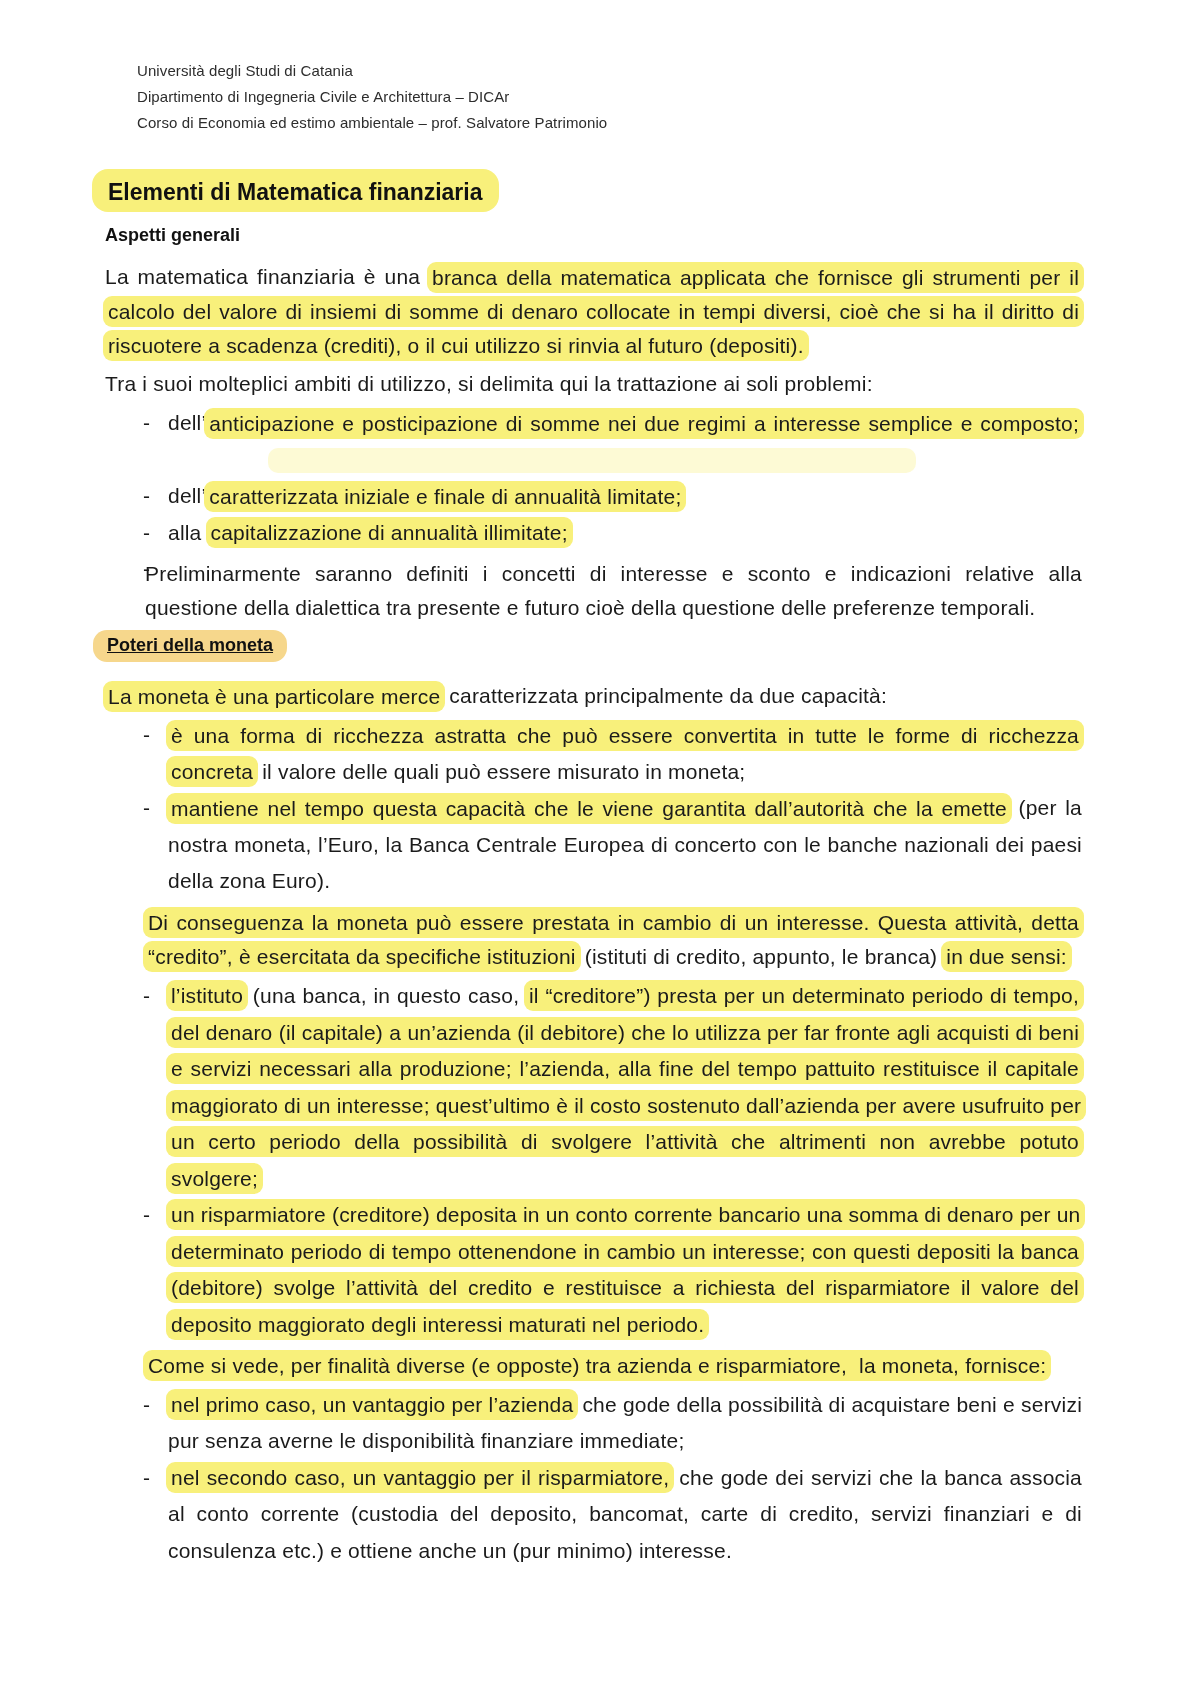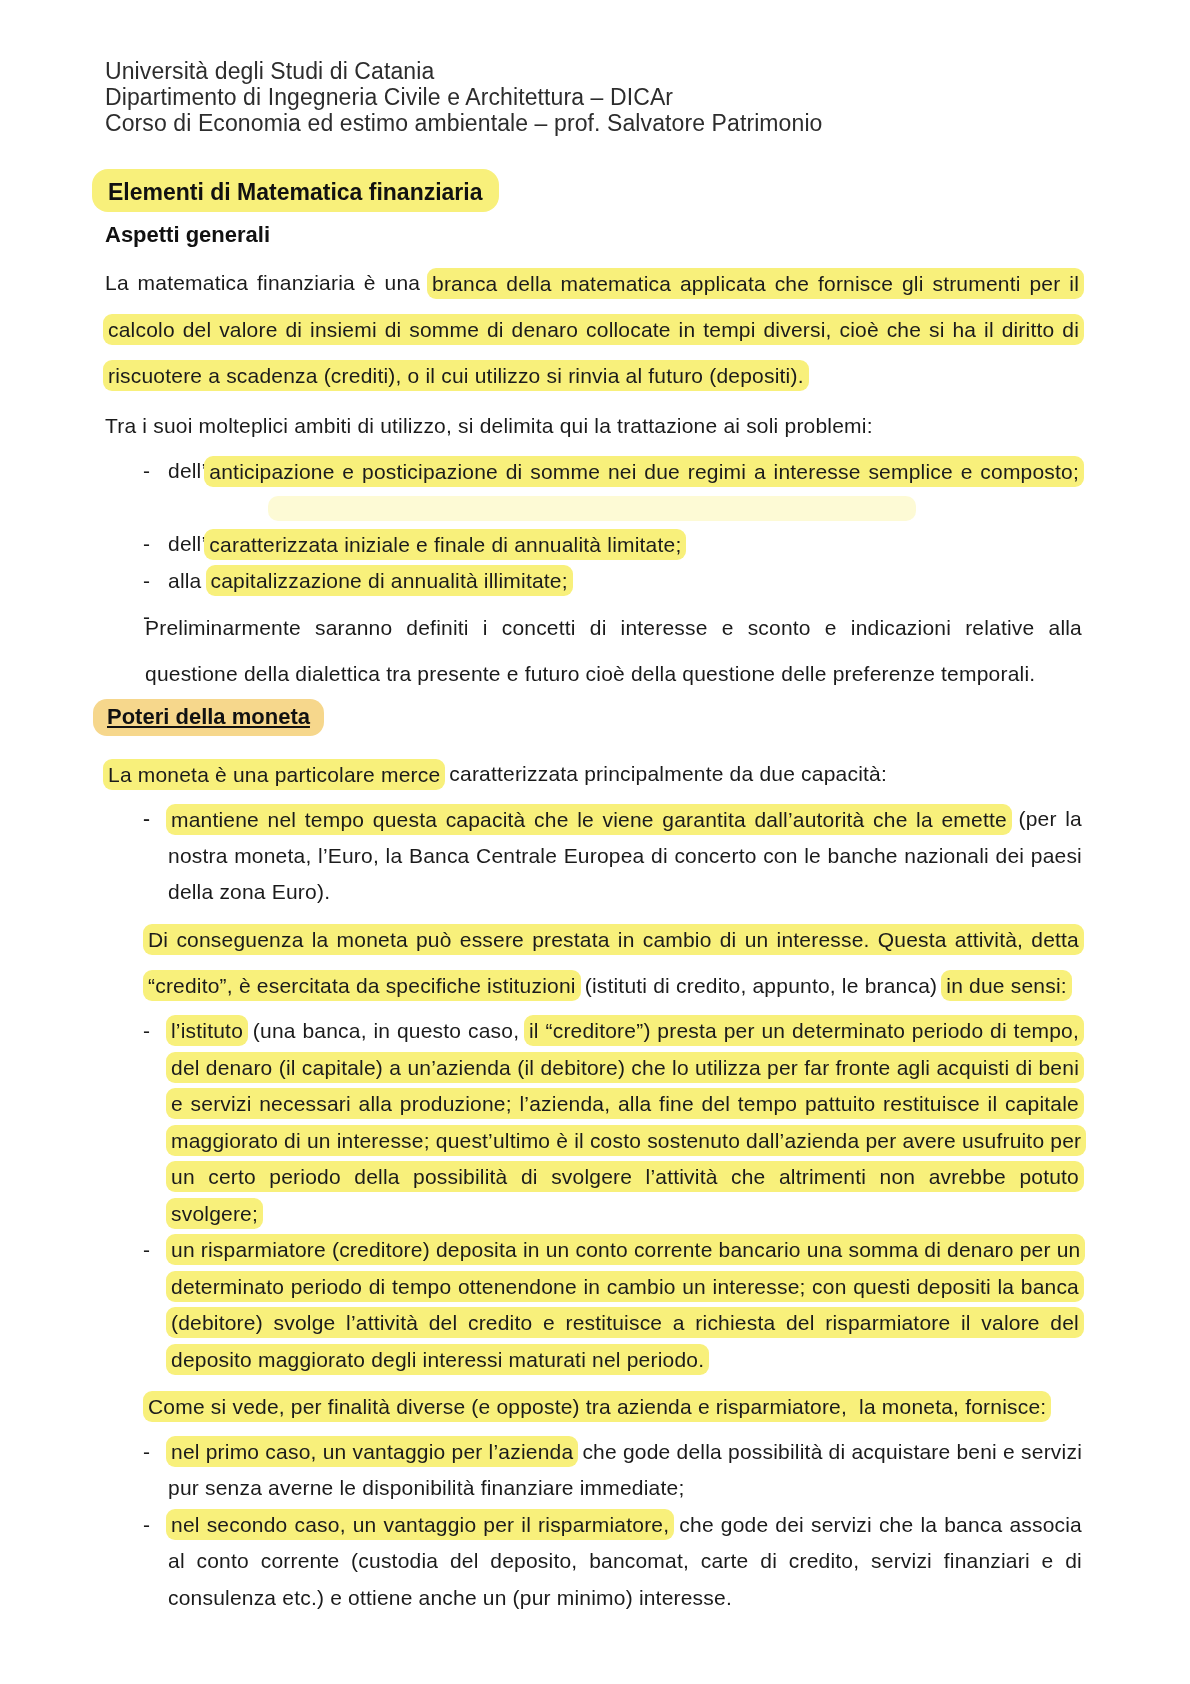--- a/index.html
+++ b/index.html
@@ -6,29 +6,29 @@
   .page{
     --hl-yellow:#f8f07b;
     --hl-orange:#f6d78c;
     --ink:#1b1b1b;
     width:1190px;height:1684px;box-sizing:border-box;
     background:#ffffff;color:var(--ink);
     font-family:"Liberation Sans",sans-serif;
     padding:58px 108px 0 105px;
     overflow:hidden;position:relative;
   }
-  .letterhead{font-size:23px;line-height:26px;color:#2d2d2d;letter-spacing:.1px;}
+  .letterhead{font-size:15px;line-height:26px;color:#2d2d2d;letter-spacing:.1px;margin-left:32px;}
   .title-row{margin-top:36px;line-height:40px;}
   .doc-title{font-size:23px;font-weight:bold;color:#111;
     background:var(--hl-yellow);border-radius:16px;padding:10px 16px 7px;margin-left:-13px;}
-  h2.sec{font-size:22px;font-weight:bold;color:#111;margin:0;line-height:40px;}
+  h2.sec{font-size:18px;font-weight:bold;color:#111;margin:0;line-height:40px;}
   .sec1-heading{margin-top:42px;}
   .sec2-heading{margin-top:46px;text-decoration:underline;}
   .pill-orange{background:var(--hl-orange);border-radius:14px;padding:5px 14px 7px;margin-left:-12px;}
-  .para{font-size:21px;line-height:46px;letter-spacing:.2px;margin:5px 0 0;}
+  .para{font-size:21px;line-height:34px;letter-spacing:.2px;margin:5px 0 0;}
   .just{text-align:justify;}
   ul.dash-list{list-style:none;margin:4px 0 0;padding:0;}
   ul.dash-list li{
     position:relative;padding-left:63px;
     font-size:21px;line-height:36.5px;letter-spacing:.2px;text-align:justify;
   }
   .dash{position:absolute;left:38px;top:0;}
   mark.hl{
     background:var(--hl-yellow);color:inherit;
     padding:3.5px 5px 4.5px;margin:0 -2px;border-radius:9px;
@@ -83,20 +83,21 @@
 
   <h2 class="sec sec2-heading">
     <span class="pill-orange">Poteri della moneta</span>
   </h2>
 
   <p class="para just" style="margin-top:14px;"><mark class="hl">La moneta è una particolare merce</mark><span> caratterizzata principalmente da due capacità:</span></p>
 
   <ul class="dash-list">
     <li>
       <span class="dash">-</span>
+      <span><mark class="hl">è una forma di ricchezza astratta che può essere convertita in tutte le forme di ricchezza concreta</mark><span> il valore delle quali può essere misurato in moneta;</span></span>
     </li>
     <li>
       <span class="dash">-</span>
       <span><mark class="hl">mantiene nel tempo questa capacità che le viene garantita dall’autorità che la emette</mark><span> (per la nostra moneta, l’Euro, la Banca Centrale Europea di concerto con le banche nazionali dei paesi della zona Euro).</span></span>
     </li>
   </ul>
 
   <p class="para just gap-after-list"><mark class="hl">Di conseguenza la moneta può essere prestata in cambio di un interesse. Questa attività, detta “credito”, è esercitata da specifiche istituzioni</mark><span> (istituti di credito, appunto, le branca) </span><mark class="hl">in due sensi:</mark></p>
 
   <ul class="dash-list">

